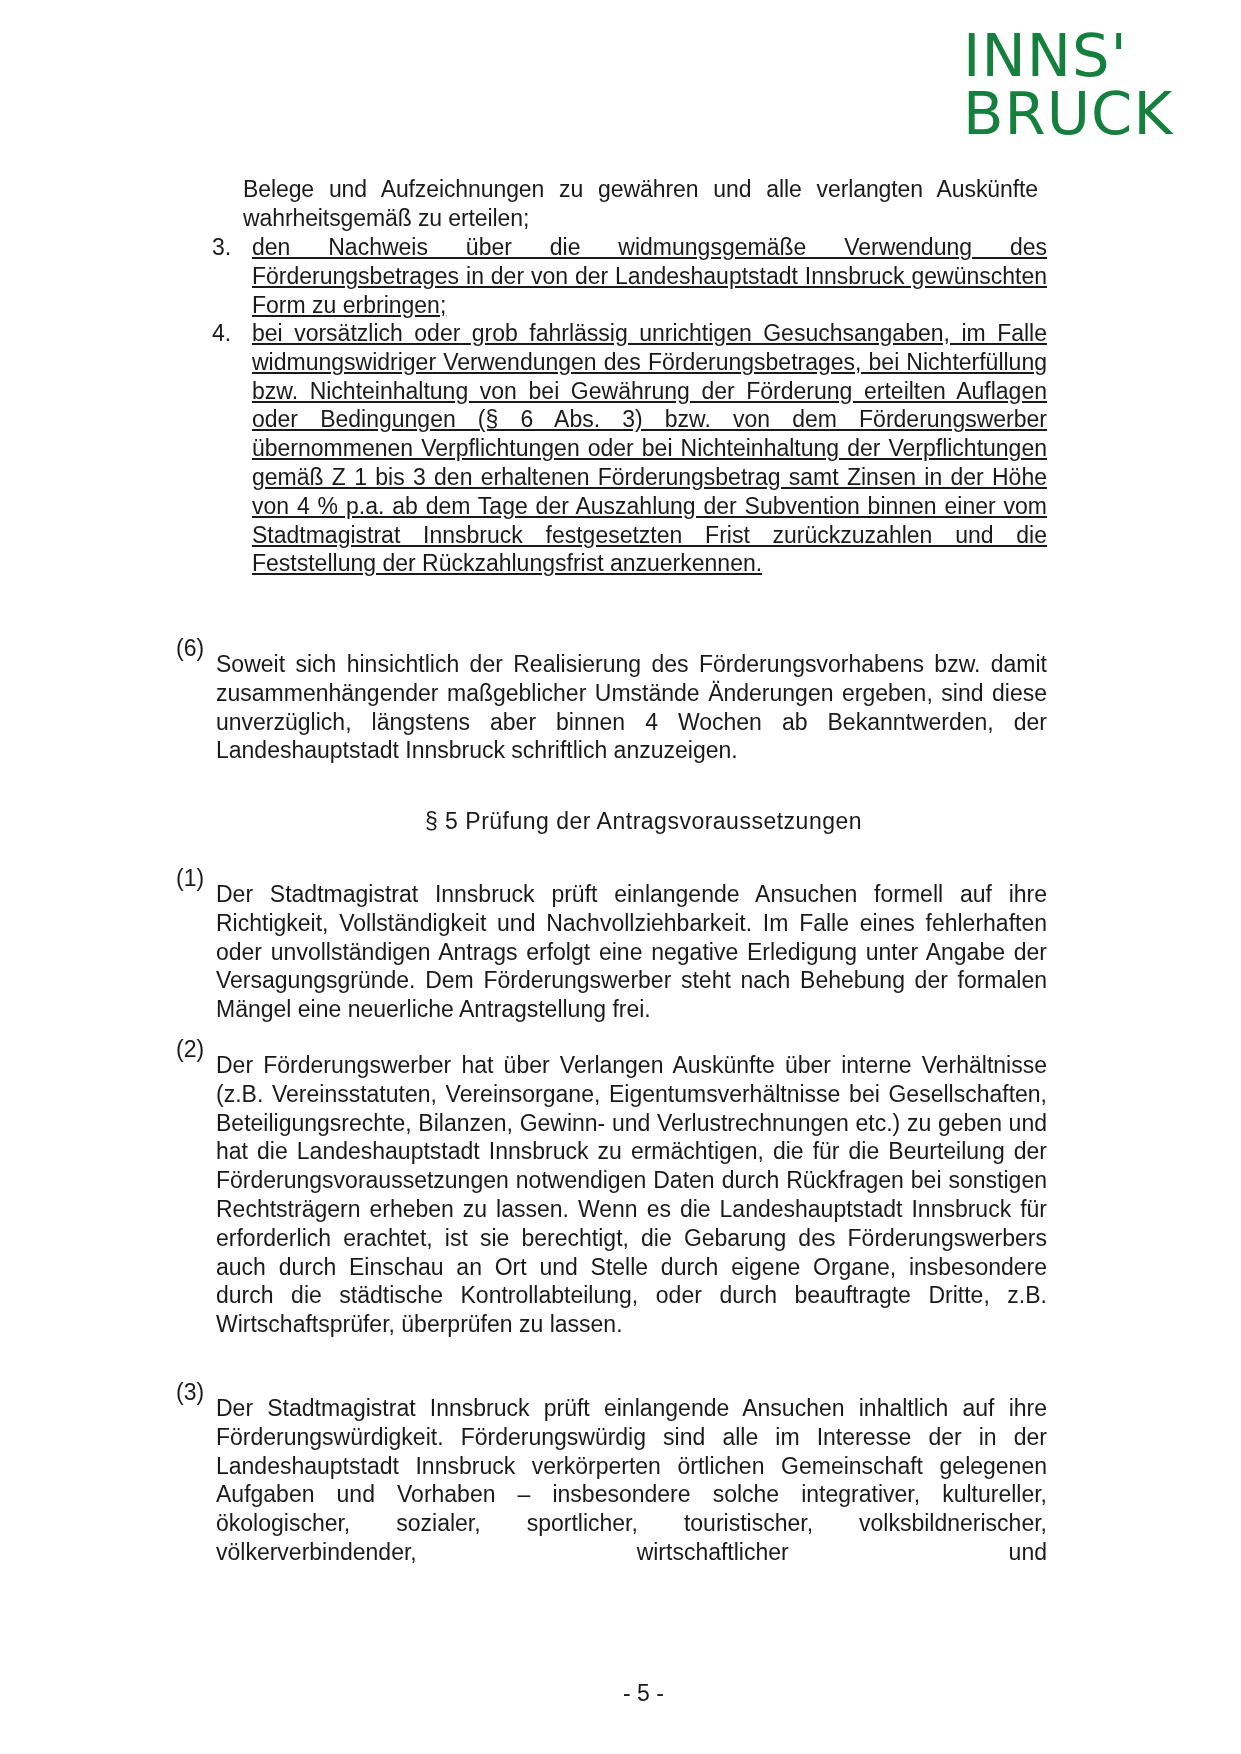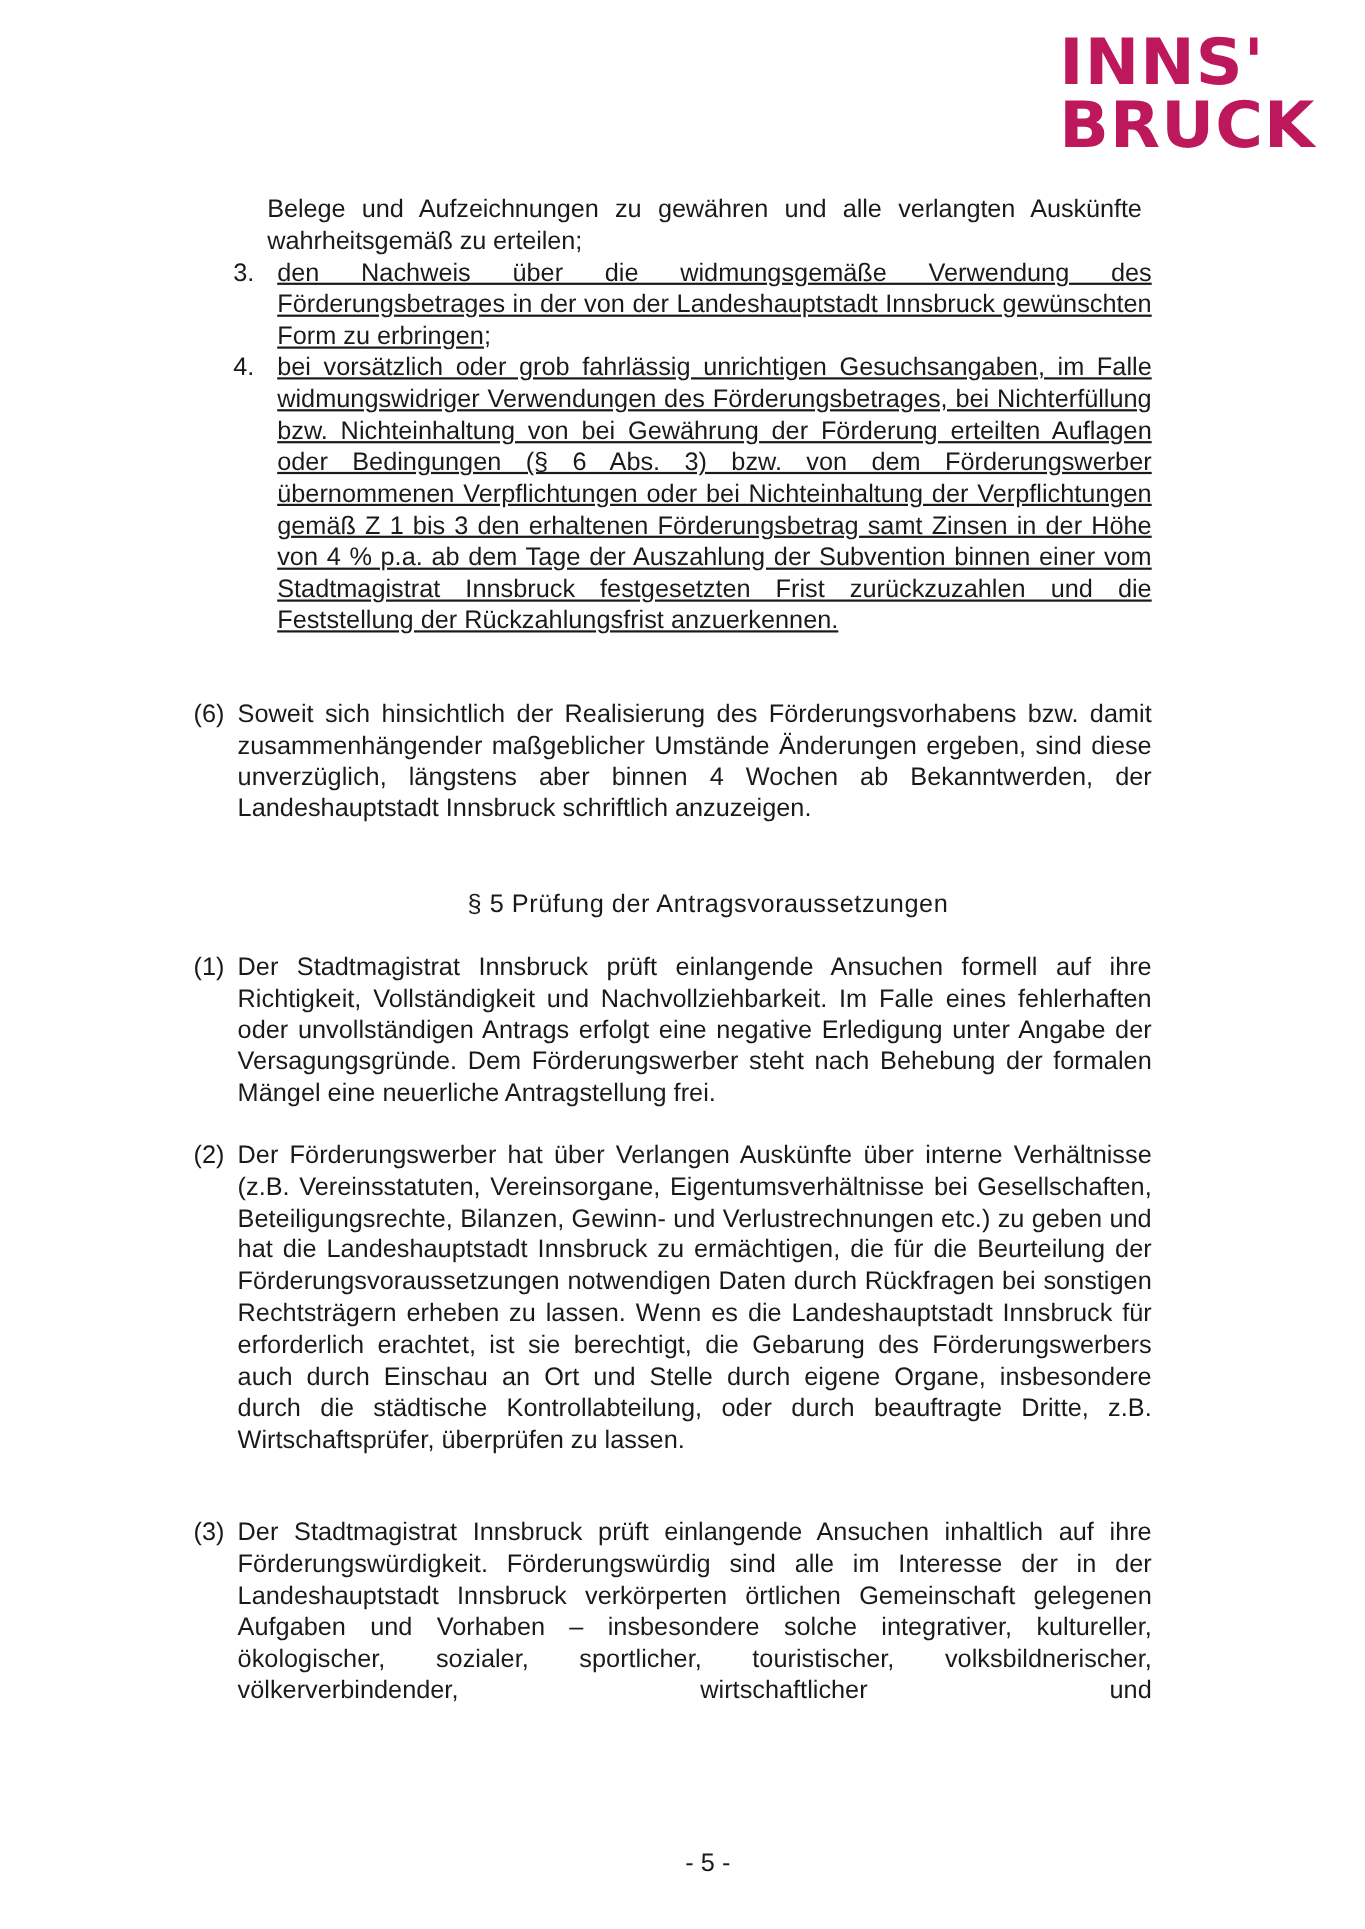--- a/index.html
+++ b/index.html
@@ -9,23 +9,23 @@
       position: relative;
       overflow: hidden;
       font-family: "Liberation Sans", sans-serif;
       color: #1a1a1a;
     }
     .logo {
       position: absolute;
       left: 963px;
       top: 28px;
       width: 250px;
-      color: #be185d;
+      color: #15803d;
       font-family: "DejaVu Sans", sans-serif;
-      font-weight: 700;
+      font-weight: 400;
       font-size: 58px;
       line-height: 56px;
       letter-spacing: 1px;
     }
     .logo .l1, .logo .l2 { display: block; transform: scaleX(1.02); transform-origin: left; }
     .logo .l2 { margin-top: 2px; }
 
     .text {
       position: absolute;
       font-size: 23px;
@@ -68,20 +68,21 @@
     .para .num {
       position: absolute;
       left: 0;
       top: 0;
       width: 40px;
     }
     .para .body {
       margin-left: 40px;
       text-align: justify;
       text-align-last: left;
+      margin-top: 16px;
     }
     .heading {
       position: absolute;
       left: 0;
       width: 1241px;
       top: 808px;
       text-align: center;
       font-size: 23px;
       letter-spacing: 0.5px;
       padding-left: 46px;

